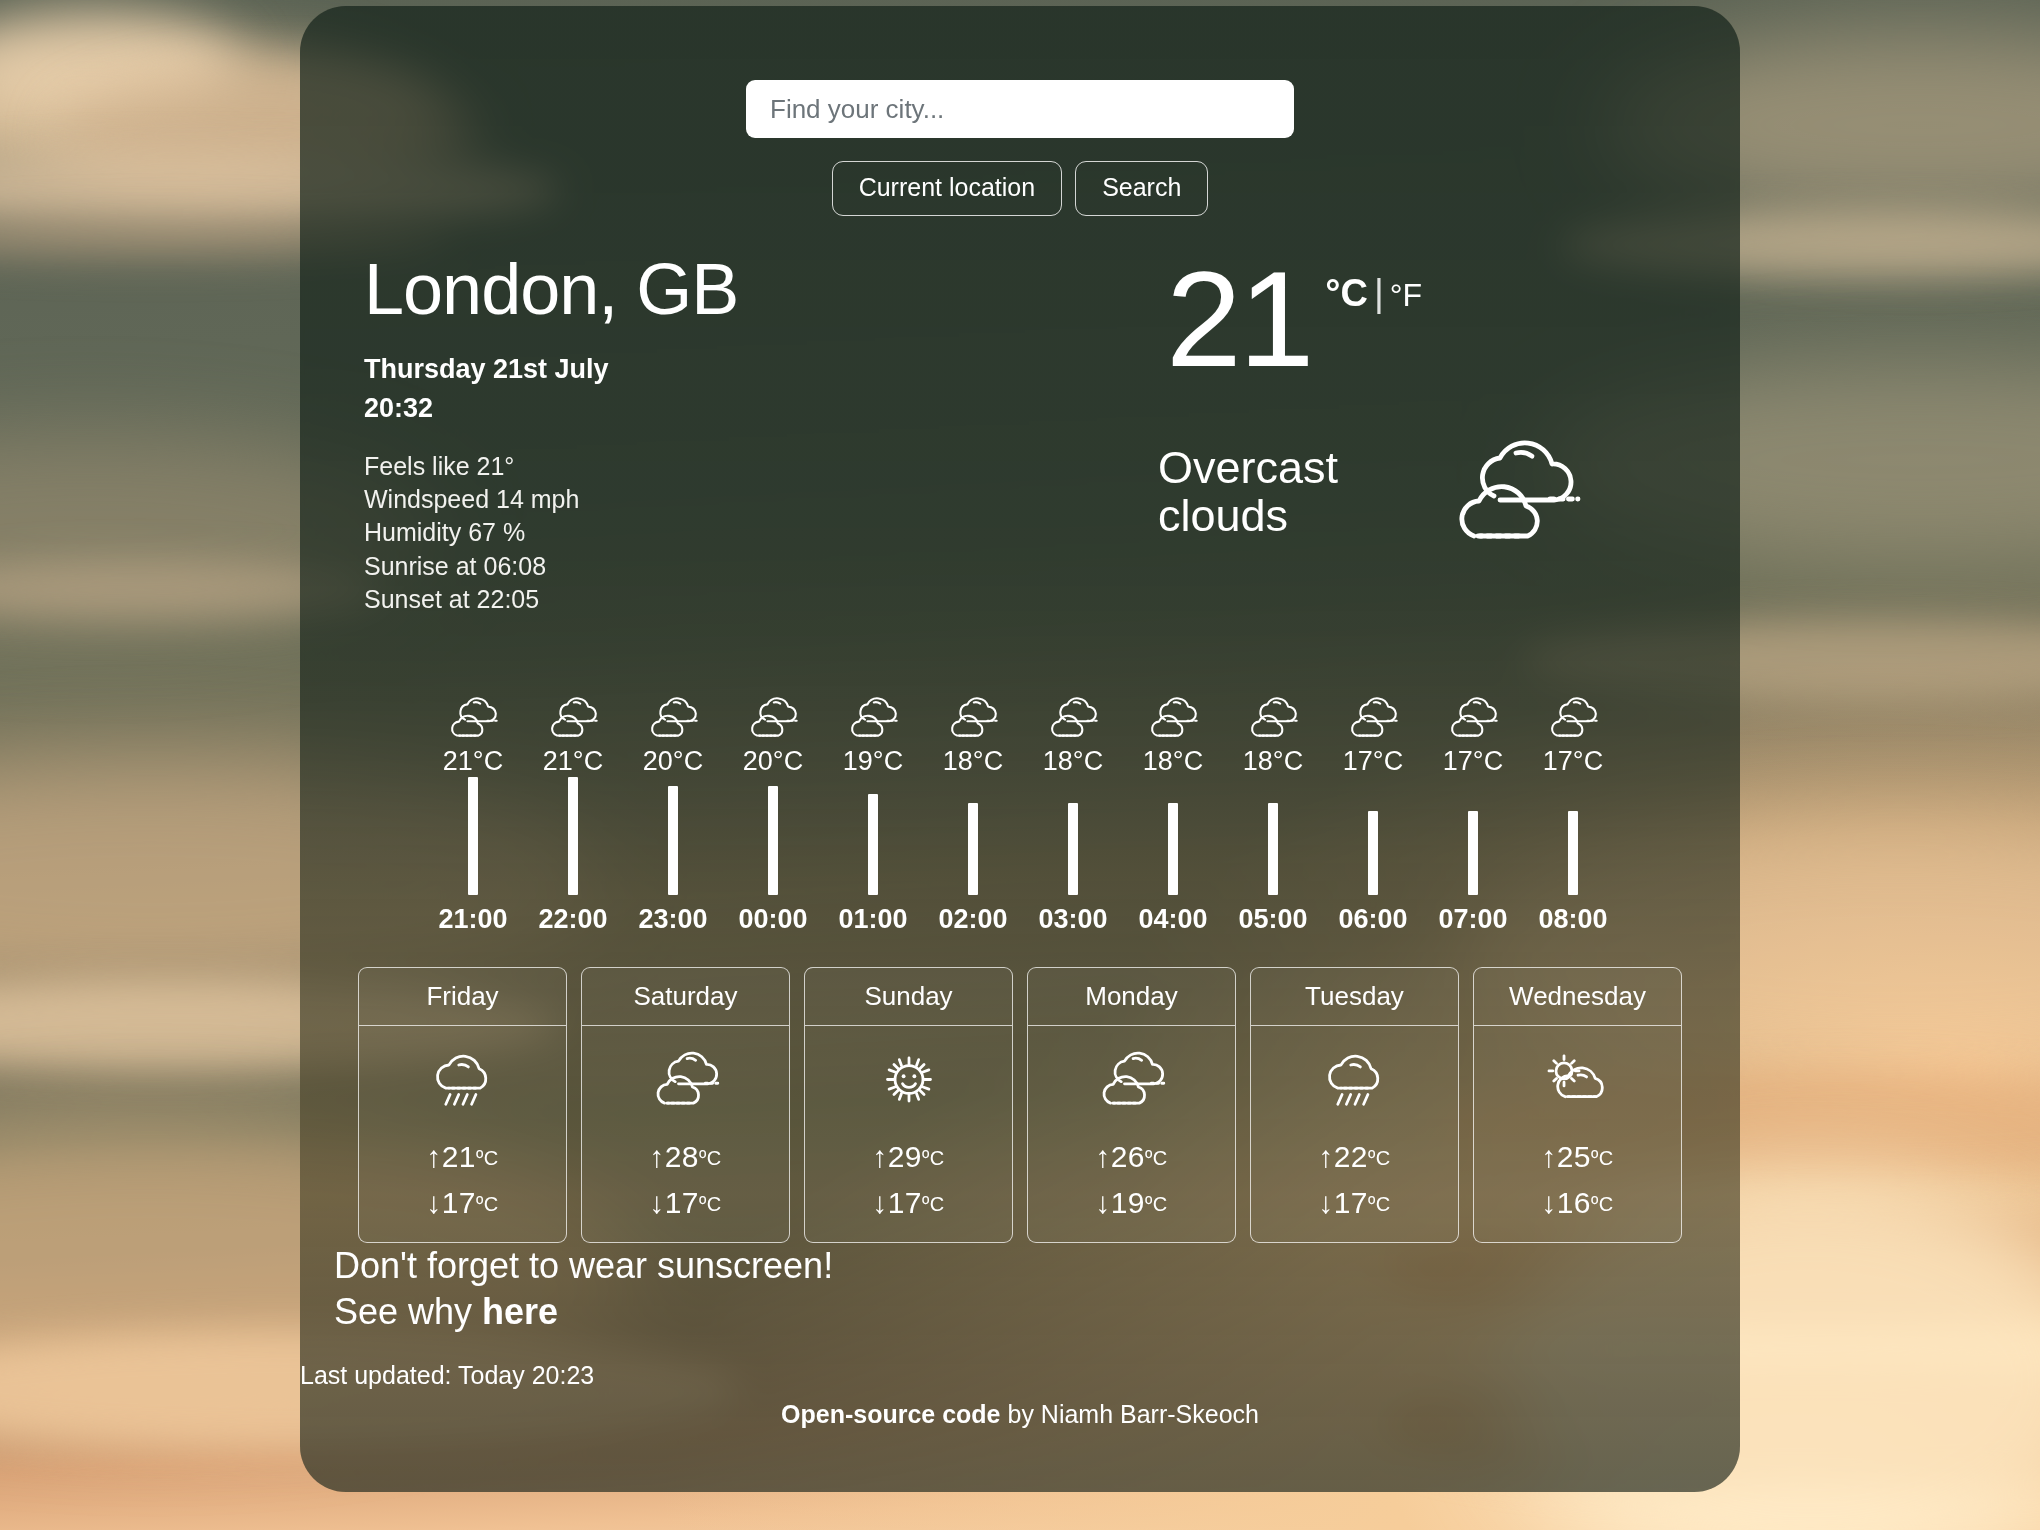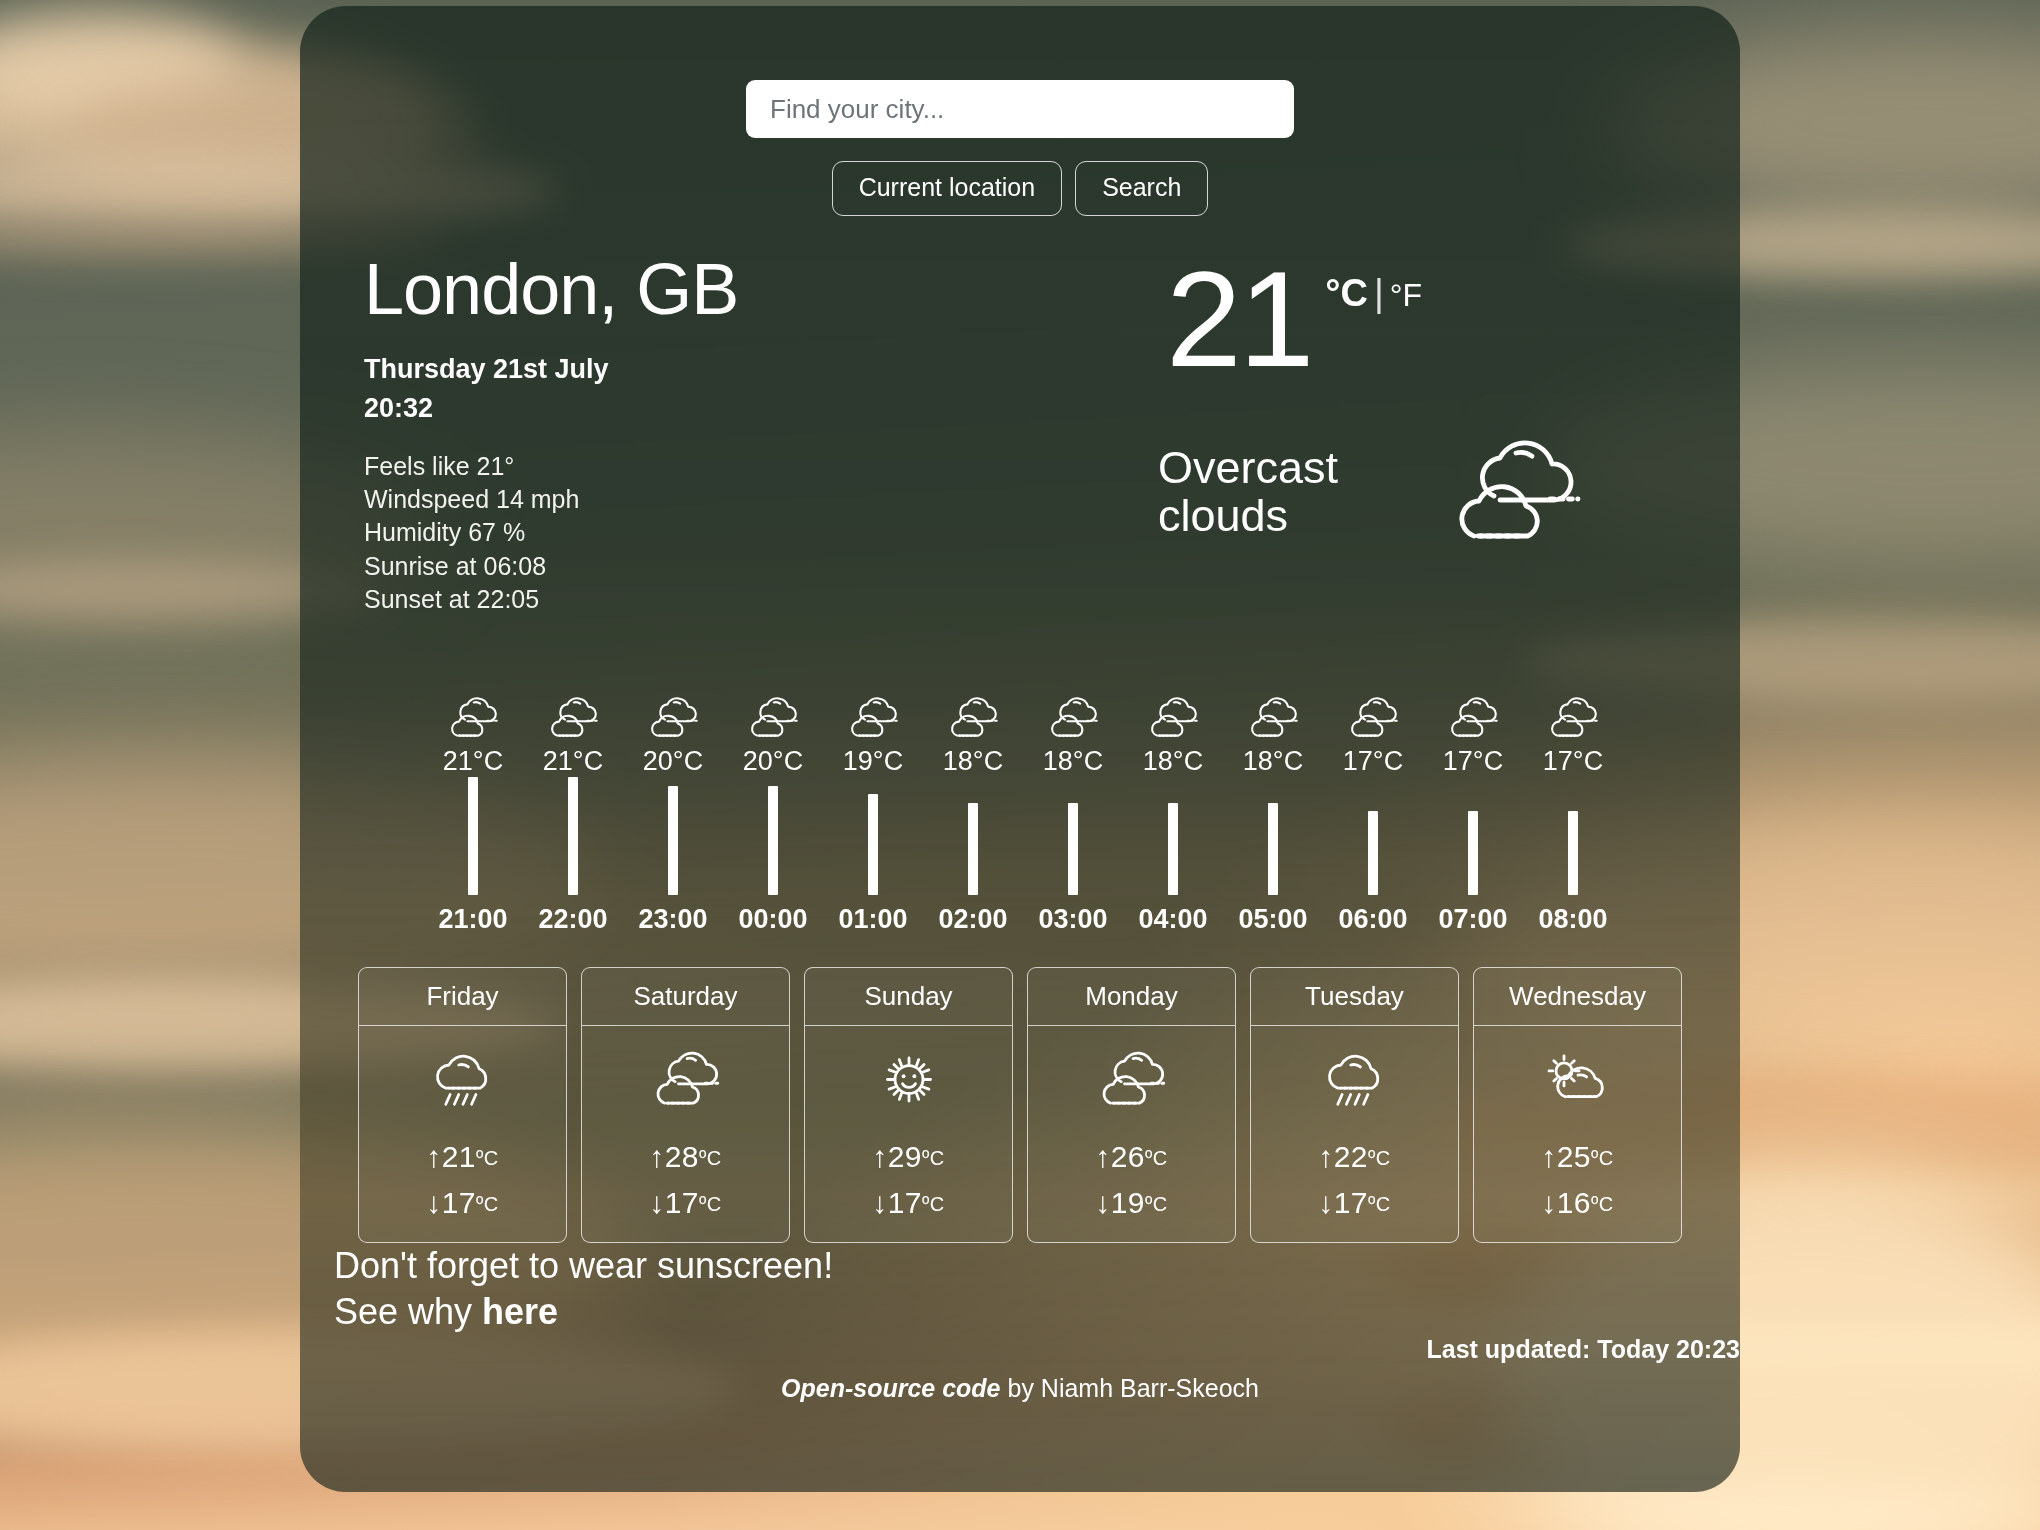--- a/index.html
+++ b/index.html
@@ -103,23 +103,23 @@
   .day-body{ padding:16px 0 22px; }
   .day-icon{ height:74px; display:flex; align-items:center; justify-content:center; }
   .day-temp{ font-size:30px; font-weight:400; margin-top:24px; letter-spacing:.5px; }
   .day-temp.lo{ font-weight:300; margin-top:12px; }
   .day-temp .u{ font-size:20px; vertical-align:2px; }
   .day-temp .arr{ font-weight:300; }
 
   
   .advice{ padding-left:34px; font-size:36px; font-weight:300; line-height:1.28; }
   .advice b{ font-weight:700; }
-  .updated{ text-align:right; font-size:25px; font-weight:700; }
+  .updated{ text-align:left; margin-top:26px; font-size:25px; font-weight:400; }
   .credit{ text-align:center; margin-top:10px; font-size:25px; font-weight:300; }
-  .credit b{ font-weight:700;font-style:italic; }
+  .credit b{ font-weight:700; }
 
   svg{ display:block; }
 </style>
 </head>
 <body>
 
 <div id="bg">
   <div class="sky-base"></div>
 
   <div class="cl" style="left:-120px;top:40px;width:560px;height:150px;background:rgba(226,196,158,0.85);"></div>

